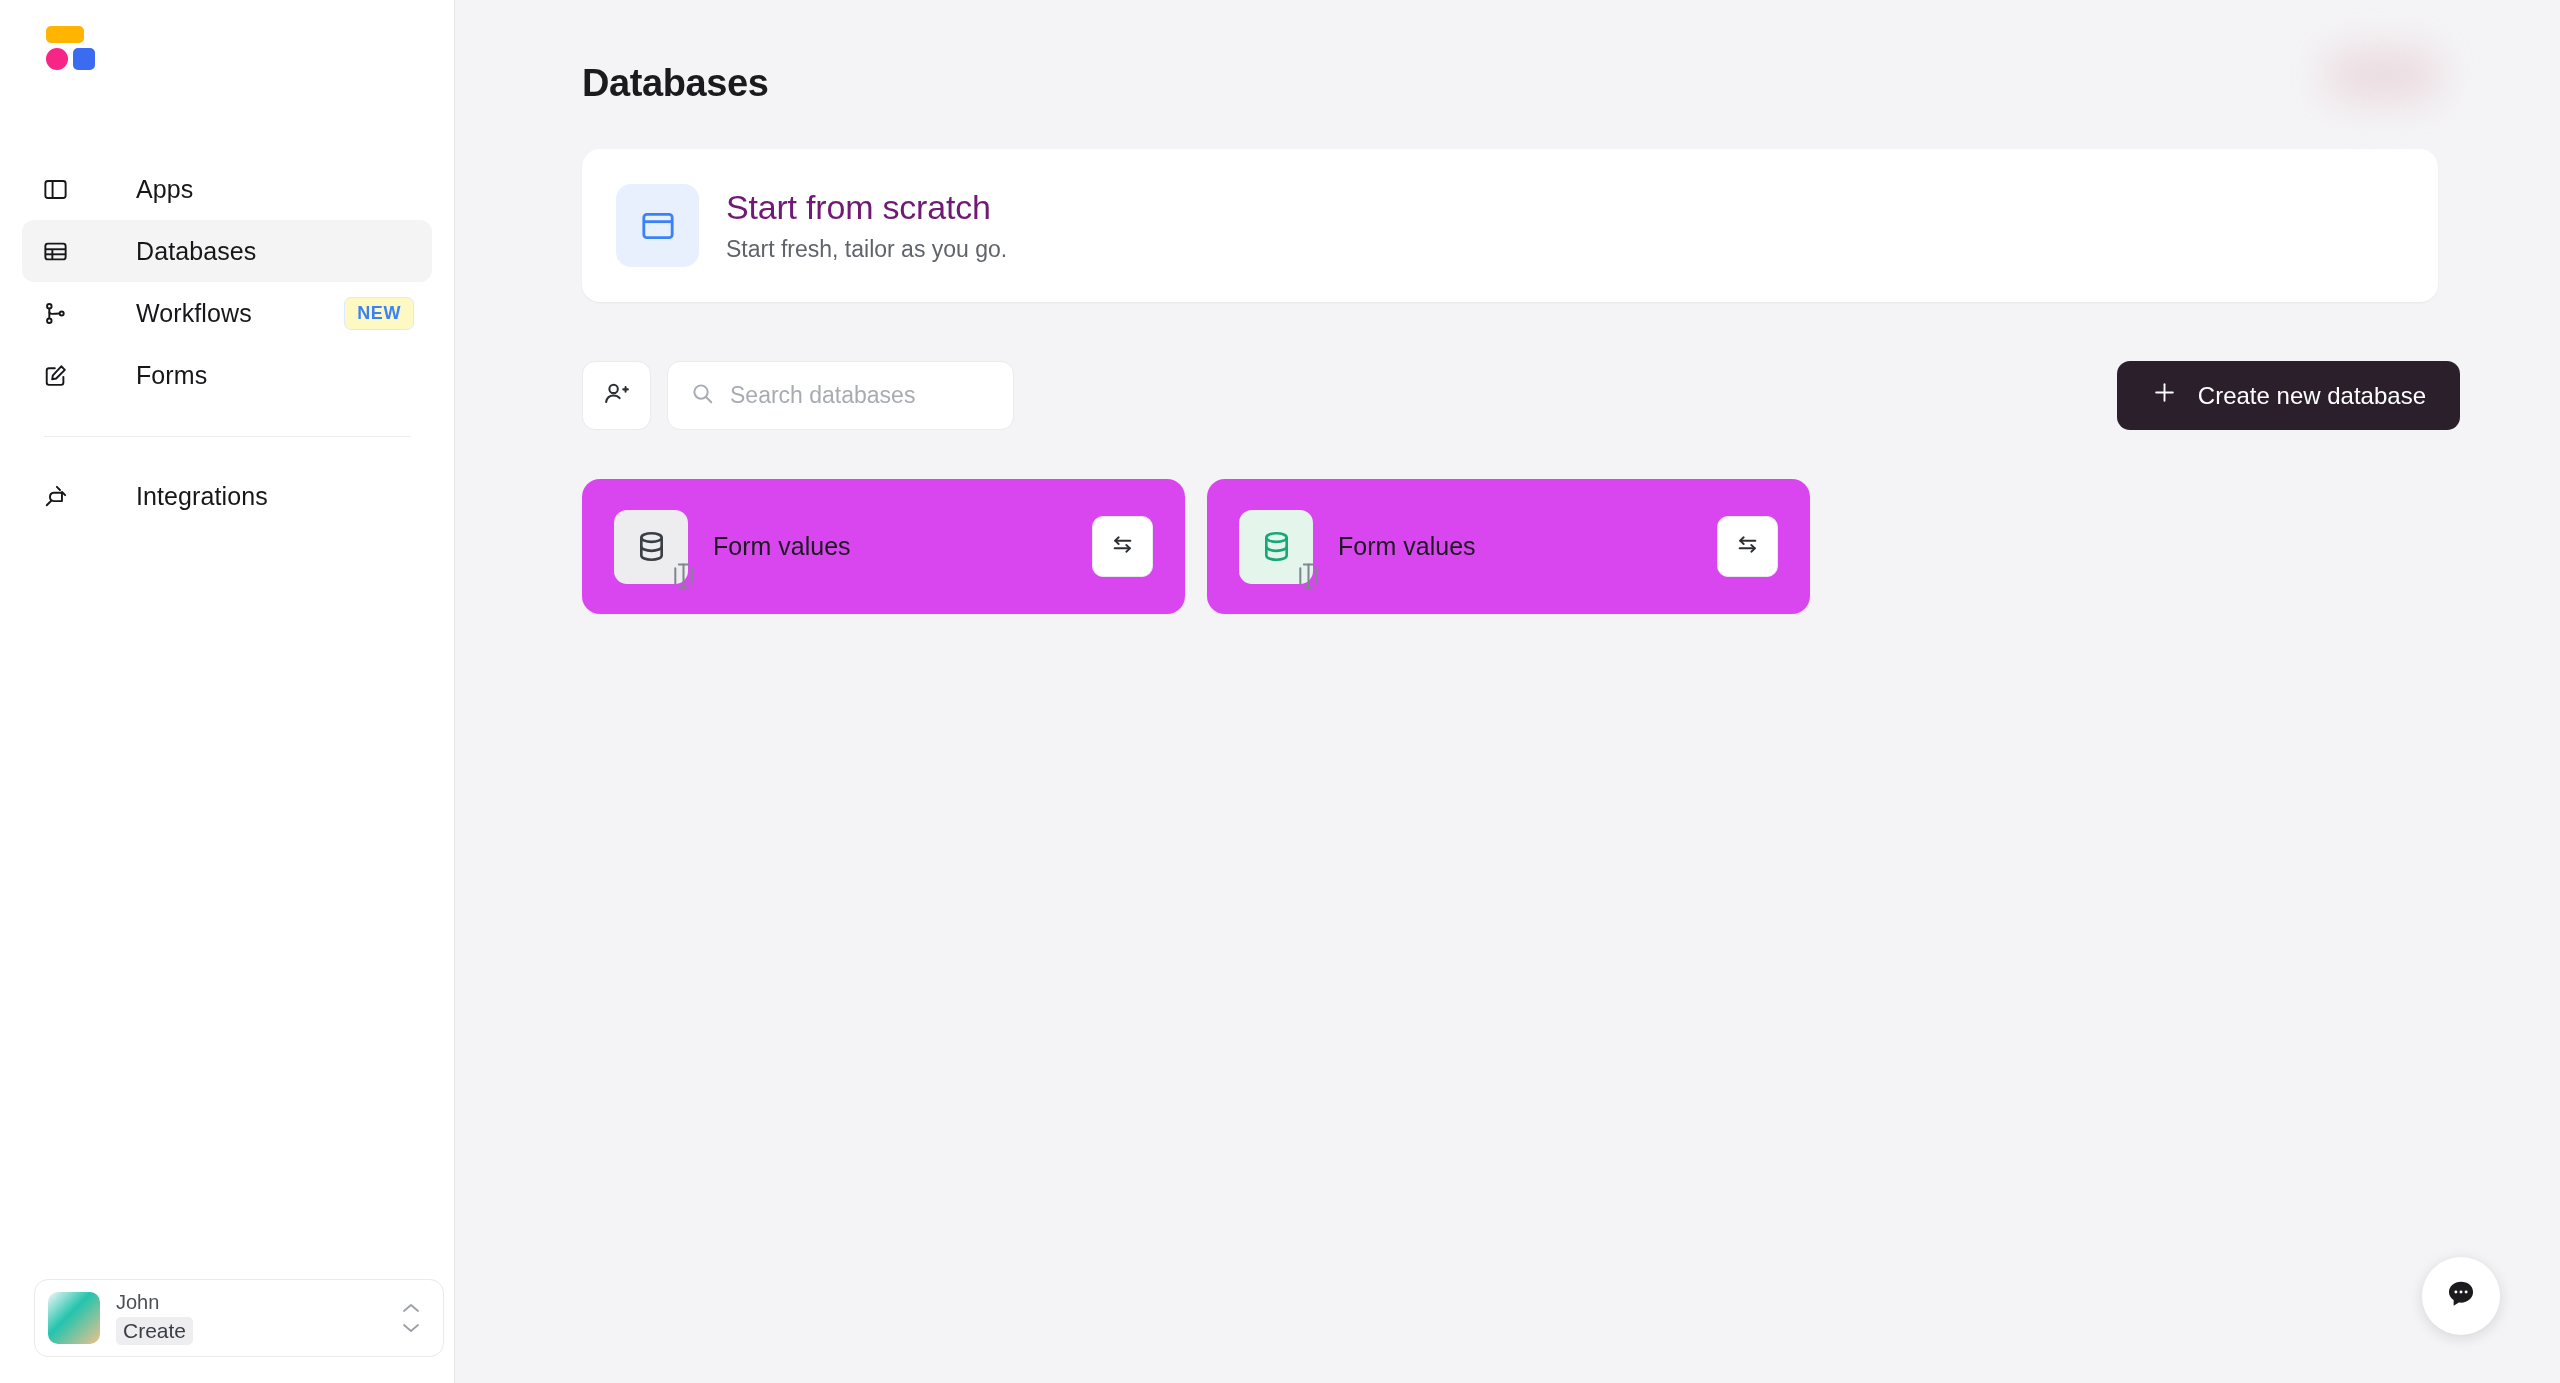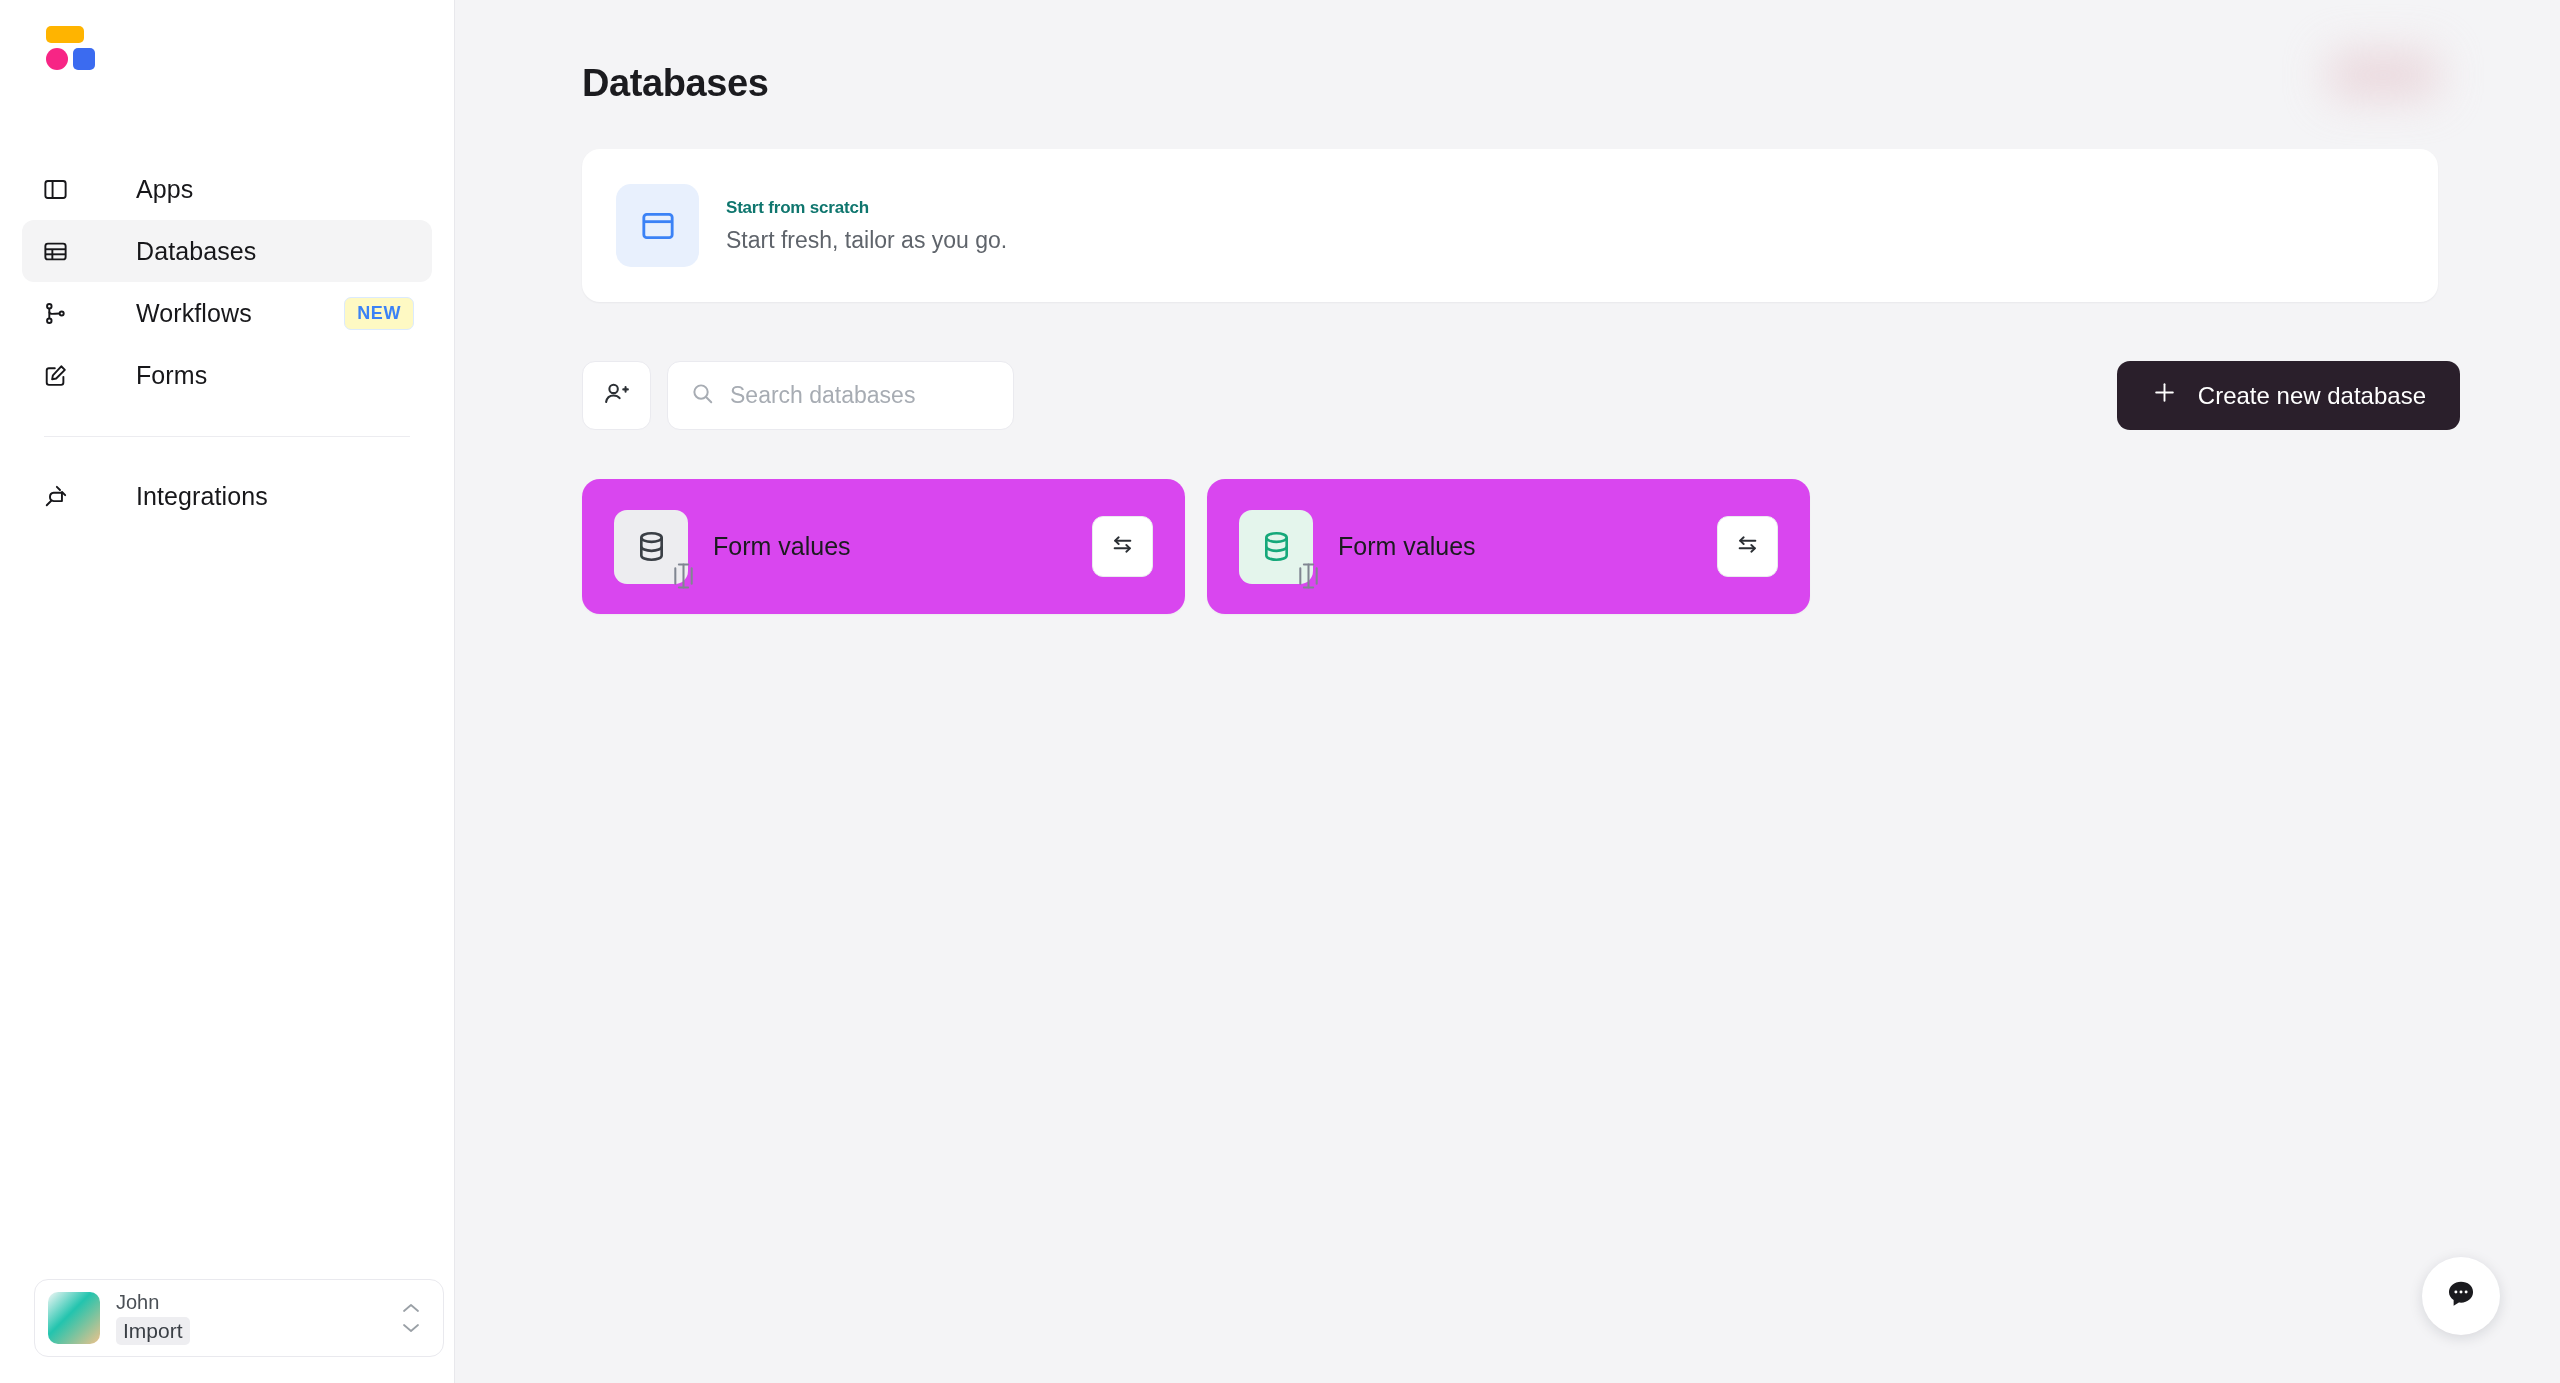--- a/index.html
+++ b/index.html
@@ -103,21 +103,21 @@
     box-shadow: 0 1px 2px rgba(16,24,40,.05);
   }
   .starter-ico {
     width: 83px; height: 83px; border-radius: 15px; flex: 0 0 83px;
     display: flex; align-items: center; justify-content: center;
   }
   .ico-blue  { background: #e8f0fd; }
   .ico-green { background: #e4f5ec; }
   .ico-pink  { background: #fce0e8; }
   .starter-txt { display: flex; flex-direction: column; gap: 9px; }
-  .starter-title { font-size: 17px; font-weight: 700; color: #0f766e; letter-spacing: -.2px; }
+  .starter-title { font-size: 34px; font-weight: 400; color: #701a75; letter-spacing: -.2px; }
   .starter-sub { font-size: 23px; color: #5f646b; }
 
   
   .toolbar {
     display: flex; align-items: center;
     padding: 59px 100px 0 127px;
   }
   .icon-btn-sq {
     width: 69px; height: 69px; border-radius: 13px;
     background: #fff; border: 1px solid #eaeaef;
@@ -255,21 +255,21 @@
         </span>
         <span class="nav-label">Integrations</span>
       </div>
 
     </nav>
 
     <div class="user-card">
       <div class="avatar"></div>
       <div class="user-meta">
         <span class="user-name">John</span>
-        <span class="user-role">Import</span>
+        <span class="user-role">Create</span>
       </div>
       <span class="user-chevrons">
         <svg width="22" height="13" viewBox="0 0 22 13" fill="none" stroke="#9aa0a6" stroke-width="1.8" stroke-linecap="round" stroke-linejoin="round">
             <polyline points="4,9 11,3 18,9"></polyline>
           </svg>
         <svg width="22" height="13" viewBox="0 0 22 13" fill="none" stroke="#9aa0a6" stroke-width="1.8" stroke-linecap="round" stroke-linejoin="round">
             <polyline points="4,3 11,9 18,3"></polyline>
           </svg>
       </span>
     </div>

